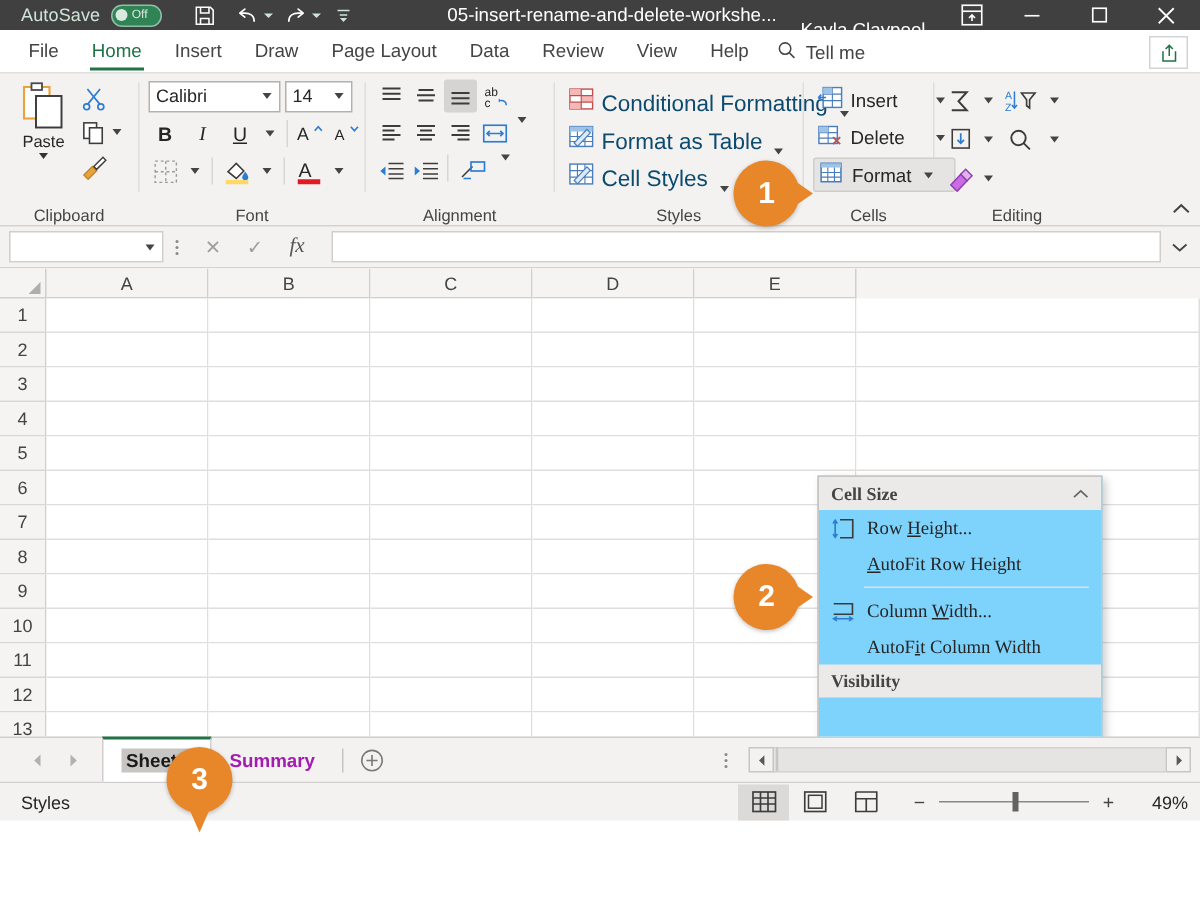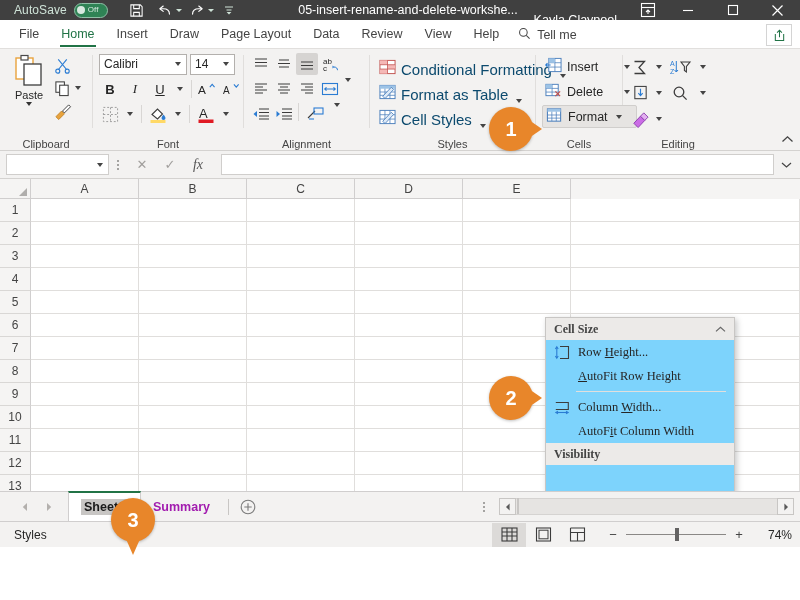--- a/index.html
+++ b/index.html
@@ -981,21 +981,21 @@
             <path d="M1.5 1v13h14" fill="none" stroke="#3c3c3c" stroke-width="1.1"></path>
             <path d="M8.5 5.5v8.5M1.5 5.5h14" stroke="#3c3c3c" stroke-width="1.1"></path>
           </svg>
       </span>
       <div class="zoomctl">
         <span class="zoom-sign">−</span>
         <span class="zoom-track">
           <span class="zoom-thumb"></span>
         </span>
         <span class="zoom-sign">+</span>
-        <span class="zoom-val">74%</span>
+        <span class="zoom-val">49%</span>
       </div>
     </div>
   </div>
 
   <div class="badge" id="badge1">
     <div class="circ">1</div>
     <span class="tail-r"></span>
   </div>
   <div class="badge" id="badge2">
     <div class="circ">2</div>

